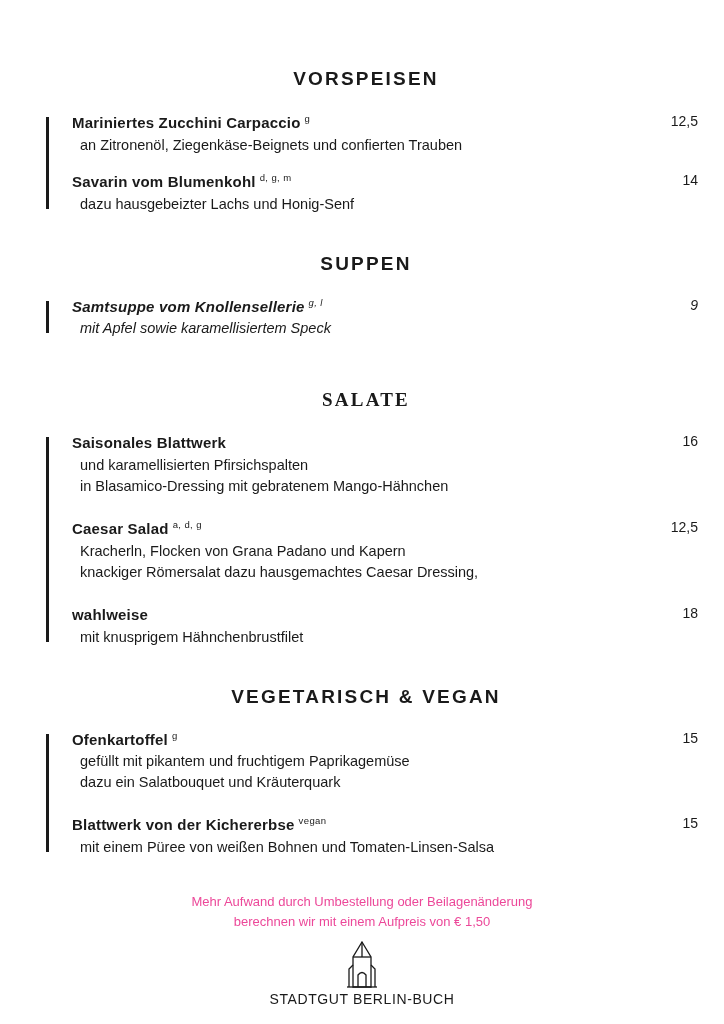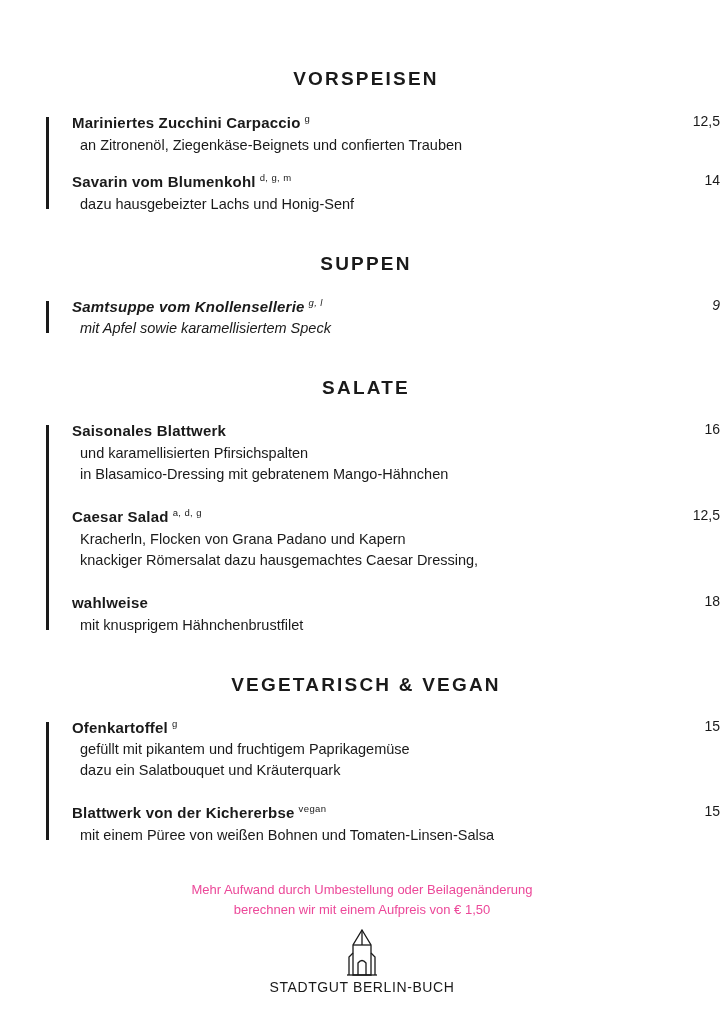--- a/index.html
+++ b/index.html
@@ -82,21 +82,21 @@
     letter-spacing: 0.4px;
     color: #1a1a1a;
   }
 
   .price {
     font-size: 14px;
     font-weight: normal;
     color: #1a1a1a;
     white-space: nowrap;
     margin-left: 20px;
-    padding-right: 4px;
+    padding-right: 26px;
     min-width: 40px;
     text-align: right;
   }
 
   .desc {
     font-size: 14.5px;
     font-weight: normal;
     line-height: 1.45;
     color: #1a1a1a;
     margin-top: 2px;
@@ -106,21 +106,21 @@
 
   .desc-line { display: block; }
 
   
   .sec-vorspeisen .section-title { margin-top: 68px; }
   .sec-vorspeisen .items { margin-top: 23px; }
 
   .sec-suppen .section-title { margin-top: 38px; }
   .sec-suppen .items { margin-top: 22px; font-style: italic; }
 
-  .sec-salate .section-title { margin-top: 38px; }
+  .sec-salate .section-title { margin-top: 50px; font-family: Liberation Serif, serif; }
   .sec-salate .items { margin-top: 22px; }
   .sec-salate .item { margin-bottom: 22px; }
 
   .sec-vegan .section-title { margin-top: 38px; }
   .sec-vegan .items { margin-top: 22px; }
   .sec-vegan .item { margin-bottom: 22px; }
 
   .footnote {
     text-align: center;
     font-size: 13px;

